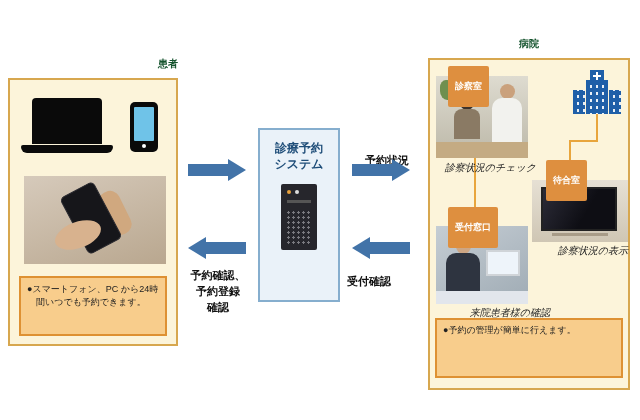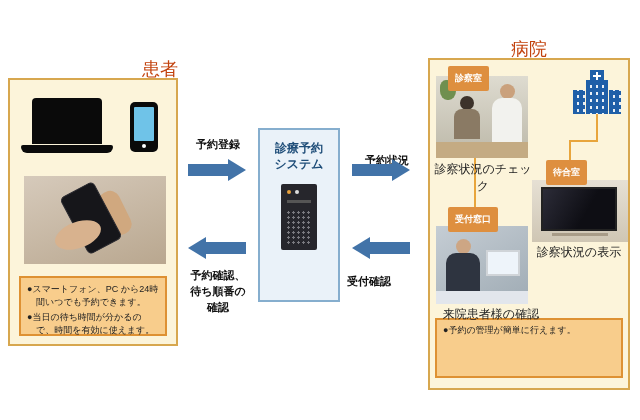--- a/index.html
+++ b/index.html
@@ -5,21 +5,21 @@
   html,body { margin:0; padding:0; background:#fff; }
   body { font-family: "Liberation Sans", "DejaVu Sans", sans-serif; }
   #canvas { position:relative; width:640px; height:420px; background:#ffffff; overflow:hidden; }
 
   
   .panel { position:absolute; background:#FCF4DA; border:2px solid #D7A74F; box-sizing:border-box; }
   #patient-panel { left:8px; top:78px; width:170px; height:268px; }
   #hospital-panel { left:428px; top:58px; width:202px; height:332px; }
   #system-panel { left:258px; top:128px; width:82px; height:174px; background:#EAF2F9; border:2px solid #86AECE; }
 
-  .panel-title { position:absolute; font-weight:normal; font-size:18px; color:#c2410c; text-align:center; }
+  .panel-title { position:absolute; font-weight:bold; font-size:10px; color:#14532d; text-align:center; }
   #patient-title { left:8px; top:57px; width:170px;text-align:right; }
   #hospital-title { left:428px; top:37px; width:202px; }
 
   .system-title { margin-top:10px; text-align:center; font-size:12px; font-weight:bold; color:#1F4E79; white-space:pre-line; line-height:1.35; }
 
   
   .server { width:36px; height:66px; margin:12px auto 0; background:#26262C; border-radius:2px; position:relative; }
   .server-light1 { position:absolute; top:6px; left:6px; width:4px; height:4px; border-radius:50%; background:#E8A13C; }
   .server-light2 { position:absolute; top:6px; left:14px; width:4px; height:4px; border-radius:50%; background:#dddddd; }
   .server-slot { position:absolute; top:16px; left:6px; width:24px; height:3px; background:#555; }
@@ -42,29 +42,29 @@
   .hand-phone { position:absolute; left:48px; top:10px; width:36px; height:62px; background:#16161a; border:1px solid #2a2a30; border-radius:5px; transform:rotate(-28deg); }
   .hand-thumb { position:absolute; left:30px; top:46px; width:48px; height:26px; background:#d8b28e; border-radius:50%; transform:rotate(-20deg); }
 
   
   .note-box { position:absolute; background:#F8CD8C; border:2px solid #DE9133; padding:5px 6px; font-size:9px; line-height:1.4; color:#222; box-sizing:border-box; }
   #patient-notes { left:9px; right:9px; top:196px; bottom:8px; }
   #hospital-notes { left:5px; right:5px; top:258px; bottom:10px;font-family:Liberation Mono, monospace; }
   .note-item { text-indent:-9px; padding-left:9px; margin-bottom:3px; }
 
   
-  .badge { position:absolute; background:#DE8F3F; color:#fff; font-size:9px; font-weight:bold; text-align:center; line-height:17px; height:17px; border-radius:2px; padding:4px 7px; z-index:4; }
+  .badge { position:absolute; background:#DE8F3F; color:#fff; font-size:9px; font-weight:bold; text-align:center; line-height:17px; height:17px; border-radius:2px; padding:12px 7px; z-index:4; }
   #badge-exam { left:18px; top:6px; }
   #badge-wait { left:116px; top:100px; }
   #badge-recep { left:18px; top:147px; }
 
-  .caption { position:absolute; font-size:12px; color:#222; text-align:center; z-index:3; }
+  .caption { position:absolute; font-size:10px; color:#222; text-align:right; z-index:3;font-style:italic; }
   #cap-exam { left:0px; top:101px; width:106px; }
   #cap-wait { left:100px; top:184px; width:98px; }
-  #cap-recep { left:8px; top:246px; width:106px; }
+  #cap-recep { left:14px; top:246px; width:106px; }
 
   #photo-exam { left:6px; top:16px; width:92px; height:82px; background:linear-gradient(#dedbd0,#bcb8a8); }
   .plant { position:absolute; left:4px; top:4px; width:16px; height:20px; background:#6f8f4f; border-radius:40% 60% 50% 50%; }
   .doc-body { position:absolute; right:6px; top:22px; width:30px; height:46px; background:#f2f2ee; border-radius:10px 10px 0 0; }
   .doc-head { position:absolute; right:13px; top:8px; width:15px; height:15px; background:#caa17c; border-radius:50%; }
   .pat-head { position:absolute; left:24px; top:20px; width:14px; height:14px; background:#3c322a; border-radius:50%; }
   .pat-body { position:absolute; left:18px; top:33px; width:26px; height:30px; background:#8a7a64; border-radius:8px 8px 0 0; }
   .desk { position:absolute; left:0; bottom:0; width:100%; height:16px; background:#c4ab83; }
 
   #photo-monitor { left:102px; top:120px; width:96px; height:62px; background:linear-gradient(#e6e0d4,#cfc6b4); }
@@ -132,21 +132,20 @@
         <div class="phone-dot"></div>
       </div>
     </div>
     <div class="photo" id="photo-hand">
       <div class="hand-fingers"></div>
       <div class="hand-phone"></div>
       <div class="hand-thumb"></div>
     </div>
     <div class="note-box" id="patient-notes">
       <div class="note-item">●スマートフォン、PC から24時間いつでも予約できます。</div>
-      <div class="note-item">●当日の待ち時間が分かるので、時間を有効に使えます。</div>
     </div>
   </div>
 
   <div class="panel" id="system-panel">
     <div class="system-title">診療予約
 システム</div>
     <div class="server">
       <div class="server-light1"></div>
       <div class="server-light2"></div>
       <div class="server-slot"></div>
@@ -195,25 +194,24 @@
       <div class="recep-monitor"></div>
       <div class="counter"></div>
     </div>
     <div class="caption" id="cap-recep">来院患者様の確認</div>
 
     <div class="note-box" id="hospital-notes">
       <div class="note-item">●予約の管理が簡単に行えます。</div>
     </div>
   </div>
 
-  <div class="flow-label" id="label-register">予約登録</div>
   <div class="flow-label" id="label-status">予約状況</div>
   <div class="flow-label" id="label-reception">受付確認</div>
   <div class="flow-label" id="label-confirm">予約確認、
-待ち順番の
+予約登録
 確認</div>
 
   <div class="arrow" id="arrow-register">
     <div class="arrow-bar"></div>
     <div class="arrow-head to-right"></div>
   </div>
   <div class="arrow" id="arrow-status">
     <div class="arrow-bar"></div>
     <div class="arrow-head to-right"></div>
   </div>

